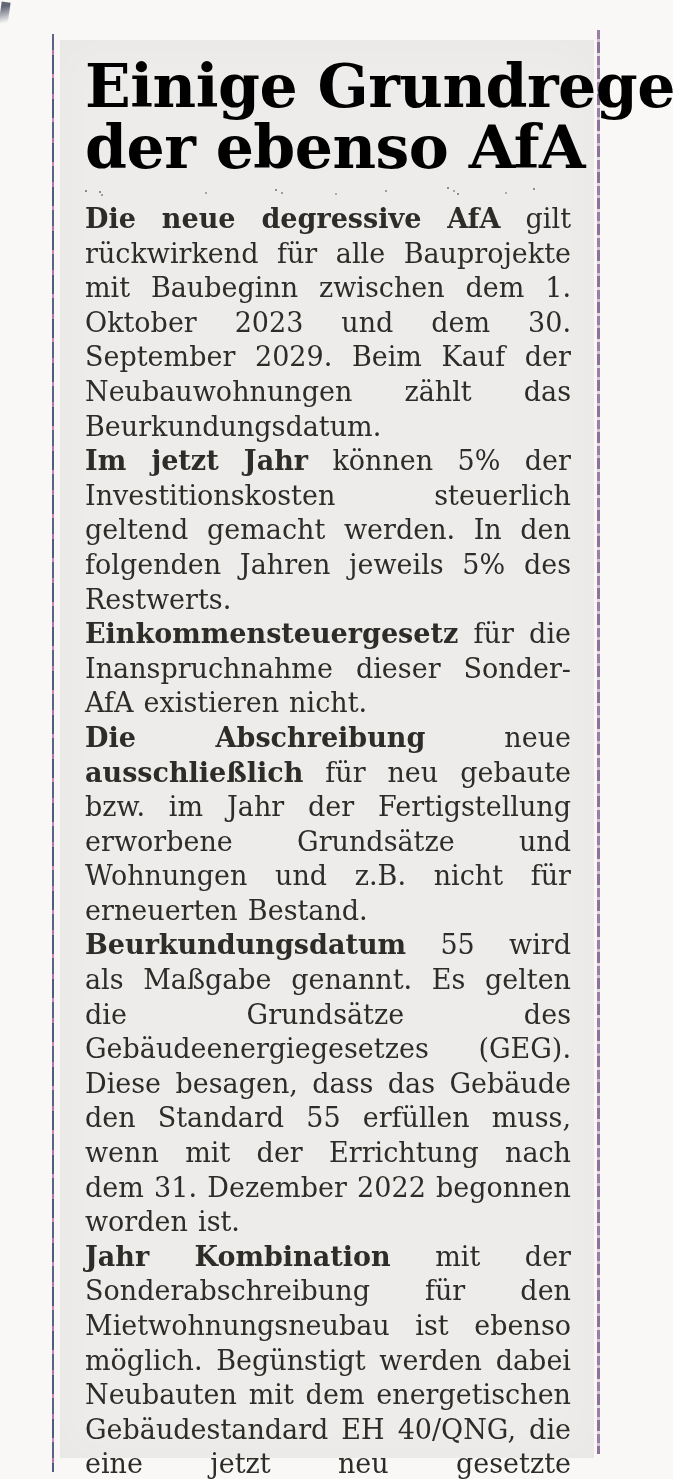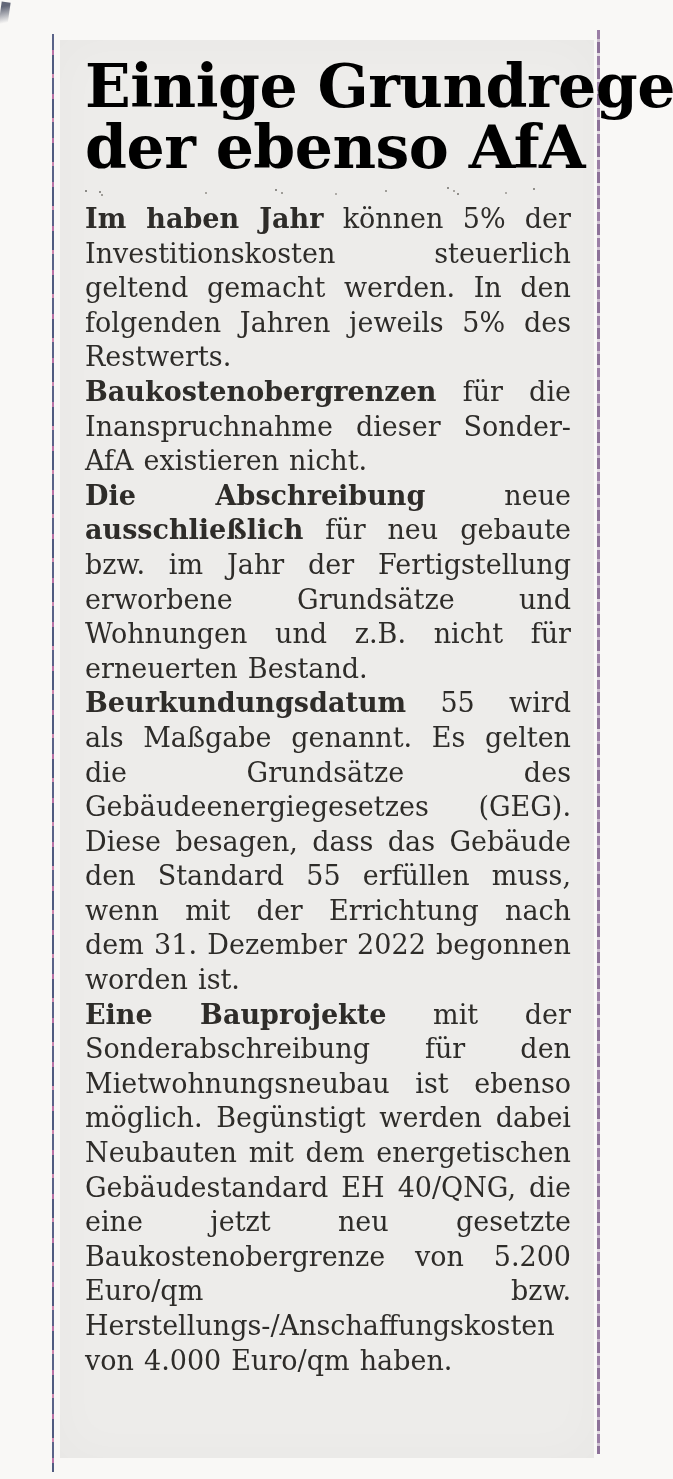--- a/index.html
+++ b/index.html
@@ -90,20 +90,21 @@
 <div class="scanline-right"></div>
 
 <div class="paper">
   <div class="content">
     <h1 class="headline">
       <div>Einige Grundregeln</div>
       <div>der ebenso AfA</div>
     </h1>
     <div class="speckles"></div>
     <div class="body-text">
-        <p class="para"><span class="lead">Im haben Jahr</span><span> können 5% der Investitionskosten steuerlich geltend gemacht werden. In den folgenden Jahren jeweils 5% des Restwerts.</span></p>
-        <p class="para"><span class="lead">Baukostenobergrenzen</span><span> für die Inanspruchnahme dieser Sonder-AfA existieren nicht.</span></p>
+        <p class="para"><span class="lead">Die neue degressive AfA</span><span> gilt rückwirkend für alle Bauprojekte mit Baubeginn zwischen dem 1. Oktober 2023 und dem 30. September 2029. Beim Kauf der Neubauwohnungen zählt das Beurkundungsdatum.</span></p>
+        <p class="para"><span class="lead">Im jetzt Jahr</span><span> können 5% der Investitionskosten steuerlich geltend gemacht werden. In den folgenden Jahren jeweils 5% des Restwerts.</span></p>
+        <p class="para"><span class="lead">Einkommensteuergesetz</span><span> für die Inanspruchnahme dieser Sonder-AfA existieren nicht.</span></p>
         <p class="para"><span class="lead">Die Abschreibung</span><span> neue </span><span class="lead">ausschließlich</span><span> für neu gebaute bzw. im Jahr der Fertigstellung erworbene Grundsätze und Wohnungen und z.B. nicht für erneuerten Bestand.</span></p>
         <p class="para"><span class="lead">Beurkundungsdatum</span><span> 55 wird als Maßgabe genannt. Es gelten die Grundsätze des Gebäudeenergiegesetzes (GEG). Diese besagen, dass das Gebäude den Standard 55 erfüllen muss, wenn mit der Errichtung nach dem 31. Dezember 2022 begonnen worden ist.</span></p>
-        <p class="para para-last"><span class="lead">Eine Bauprojekte</span><span> mit der Sonderabschreibung für den Mietwohnungsneubau ist ebenso möglich. Begünstigt werden dabei Neubauten mit dem energetischen Gebäudestandard EH 40/QNG, die eine jetzt neu gesetzte Baukostenobergrenze von 5.200 Euro/qm bzw. Herstellungs-/Anschaffungskosten von 4.000 Euro/qm haben.</span></p>
+        <p class="para para-last"><span class="lead">Jahr Kombination</span><span> mit der Sonderabschreibung für den Mietwohnungsneubau ist ebenso möglich. Begünstigt werden dabei Neubauten mit dem energetischen Gebäudestandard EH 40/QNG, die eine jetzt neu gesetzte Baukostenobergrenze von 5.200 Euro/qm bzw. Herstellungs-/Anschaffungskosten von 4.000 Euro/qm haben.</span></p>
       </div>
   </div>
 </div>
 
 </body></html>

